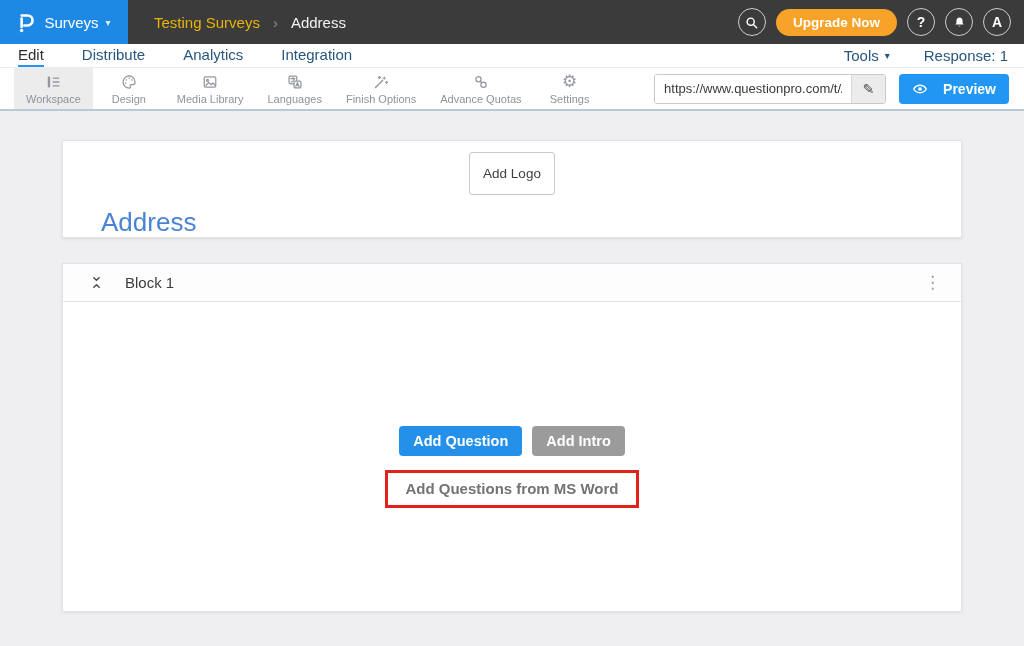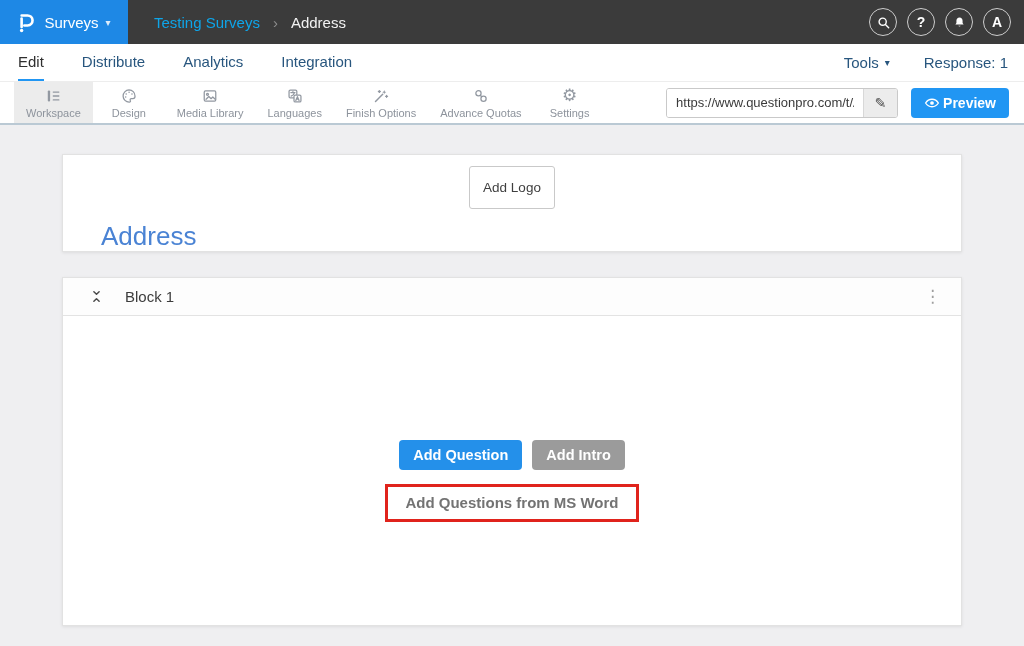--- a/index.html
+++ b/index.html
@@ -7,45 +7,45 @@
   body {
     font-family:"Liberation Sans","DejaVu Sans",sans-serif;
     background:#efeff1; overflow:hidden;
   }
   
   .topbar { height:44px; background:#3b3b3b; display:flex; align-items:center; color:#fff; }
   .brand { width:128px; height:100%; background:#1e88e5; display:flex; align-items:center; justify-content:center; gap:7px; cursor:pointer; }
   .brand-label { font-size:15px; color:#fff; }
   .caret { font-size:10px; color:#dcecfb; }
   .breadcrumb { display:flex; align-items:center; margin-left:26px; font-size:15px; }
-  .bc-parent { color:#0ea5e9; cursor:pointer; }
+  .bc-parent { color:#eab308; cursor:pointer; }
   .bc-sep { color:#8d8d8d; margin:0 13px; }
   .bc-current { color:#f2f2f2; }
   .topbar-right { margin-left:auto; display:flex; align-items:center; gap:10px; padding-right:13px; }
   .circle-btn { width:28px; height:28px; border-radius:50%; border:1.5px solid #cdcdcd; background:transparent; color:#fff; display:flex; align-items:center; justify-content:center; font-size:14px; font-weight:bold; font-family:inherit; cursor:pointer; flex:0 0 auto; }
   .upgrade-btn { height:27px; border:none; border-radius:14px; background:#f7a229; color:#fff; font-weight:bold; font-size:13.5px; padding:0 17px; font-family:inherit; cursor:pointer; }
   
-  .tabbar { height:38px; background:#fff; display:flex; align-items:stretch; padding:0 16px 0 18px; border-bottom:1px solid #ededed; }
+  .tabbar { height:24px; background:#fff; display:flex; align-items:stretch; padding:0 16px 0 18px; border-bottom:1px solid #ededed; }
   .tab { display:flex; align-items:center; margin-right:38px; font-size:15px; color:#28567e; border-bottom:2px solid transparent; cursor:pointer; }
   .tab.active { color:#2e2e2e; border-bottom-color:#2196f3; }
   .tabbar-right { margin-left:auto; display:flex; align-items:center; gap:34px; font-size:15px; color:#28567e; }
   .tools-menu { display:flex; align-items:center; gap:6px; cursor:pointer; }
   .tools-menu .caret { color:#28567e; }
   
   .toolbar { height:43px; background:#fff; display:flex; align-items:stretch; padding-left:14px; border-bottom:2px solid #bac9d4; }
   .tool-item { display:flex; flex-direction:column; align-items:center; justify-content:center; gap:2px; padding:0 12px; min-width:72px; cursor:pointer; }
   .tool-item.active { background:#ececec; }
   .tool-icon { height:18px; display:flex; align-items:center; }
   .tool-label { font-size:11px; color:#8d939c; white-space:nowrap; }
   .gear-glyph { font-size:17px; color:#9298a1; line-height:18px; }
   .toolbar-spacer { flex:1; }
   .url-group { align-self:center; display:flex; height:30px; border:1px solid #c9c9c9; border-radius:3px; overflow:hidden; margin-right:13px; background:#fff; }
   .url-input { width:196px; border:none; outline:none; padding:0 9px; font-size:13px; color:#3a3a3a; font-family:inherit; }
   .url-edit { width:34px; background:#ececec; border-left:1px solid #d8d8d8; display:flex; align-items:center; justify-content:center; color:#4a4a4a; font-size:14px; cursor:pointer; }
-  .preview-btn { align-self:center; height:30px; margin-right:15px; background:#2196f3; border:none; border-radius:4px; color:#fff; font-size:14px; font-weight:bold; display:flex; align-items:center; gap:3px; padding:0 13px; font-family:inherit; cursor:pointer; }
+  .preview-btn { align-self:center; height:30px; margin-right:15px; background:#2196f3; border:none; border-radius:4px; color:#fff; font-size:14px; font-weight:bold; display:flex; align-items:center; gap:15px; padding:0 13px; font-family:inherit; cursor:pointer; }
   
   .main { padding-top:29px; }
   .card { width:900px; margin:0 auto; background:#fff; border:1px solid #e2e2e2; box-shadow:0 1px 3px rgba(0,0,0,.08); }
   .survey-card { height:98px; }
   .logo-row { display:flex; justify-content:center; padding-top:11px; }
   .add-logo-btn { background:#fff; border:1px solid #c9c9c9; border-radius:3px; padding:13px 13px; font-size:13.5px; color:#3f3f3f; font-family:inherit; cursor:pointer; }
   .survey-title { margin:12px 0 0 38px; font-size:26px; color:#4a83d4; font-weight:normal; }
   .block-card { margin-top:25px; height:349px; display:flex; flex-direction:column; }
   .block-header { height:38px; display:flex; align-items:center; border-bottom:1px solid #e3e3e3; padding:4px 14px; background:#fdfdfd; }
   .collapse-icon { margin-left:12px; display:flex; cursor:pointer; }
@@ -83,20 +83,21 @@
   </nav>
   <div class="topbar-right">
     <button class="circle-btn">
       <span style="display:flex;">
         <svg width="15" height="15" viewBox="0 0 18 18" fill="none" stroke="#fff" stroke-width="1.7" stroke-linecap="round">
           <circle cx="8" cy="8" r="4.3"></circle>
             <path d="M11.3 11.3L15.2 15.2"></path>
         </svg>
       </span>
     </button>
+    <button class="upgrade-btn">Upgrade Now</button>
     <button class="circle-btn">?</button>
     <button class="circle-btn">
       <span style="display:flex;">
         <svg width="15" height="15" viewBox="0 0 20 20">
           <path d="M10 3.4c-2.5 0-4.1 1.8-4.1 4.2v3L4.5 12.8h11L14.1 10.6v-3c0-2.4-1.6-4.2-4.1-4.2z" fill="#fff"></path>
           <path d="M8.5 14.2a1.6 1.6 0 0 0 3 0z" fill="#fff"></path>
         </svg>
       </span>
     </button>
     <button class="circle-btn">A</button>

